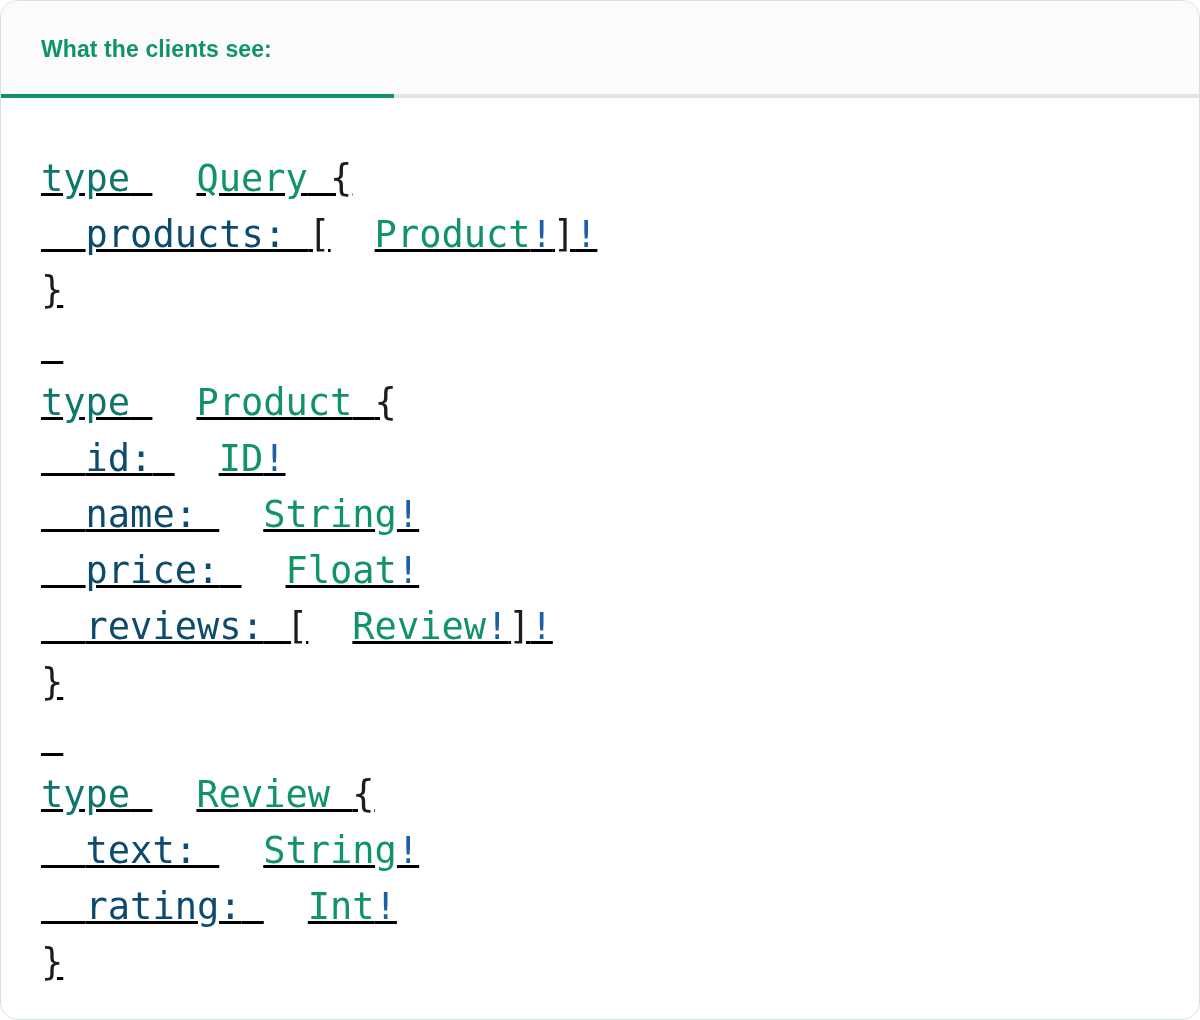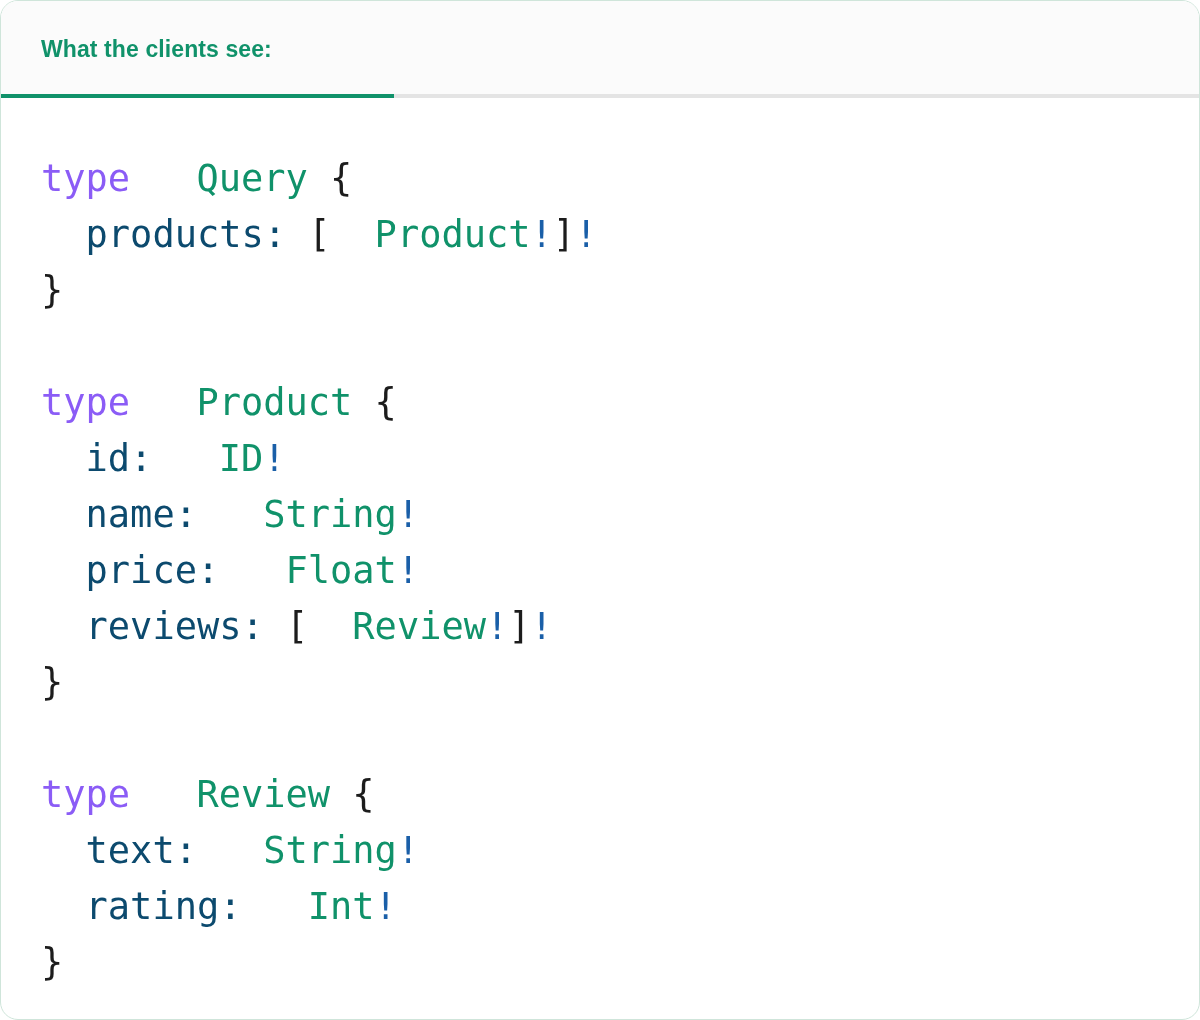--- a/index.html
+++ b/index.html
@@ -18,20 +18,21 @@
   
   .card {
     position: relative;
     box-sizing: border-box;
     width: 1200px;
     height: 1020px;
     background: #ffffff;
     border: 1px solid #cfe5da;
     border-radius: 18px;
     overflow: hidden;
+    text-decoration: underline;
   }
 
   
   .tabstrip {
     position: relative;
     height: 97px;
     background: #fbfbfb;
     box-sizing: border-box;
   }
 
@@ -94,21 +95,21 @@
   .code-line {
     height: 56px;
     white-space: pre;
   }
 
   .code-line.blank {
     height: 56px;
   }
 
   
-  .tok-kw    { color: #8b5cf6; }            
+  .tok-kw    { color: #0f766e; }            
   .tok-type  { color: #10926a; margin-left: 44px; }            
   .tok-field { color: #0c4a6e; }            
   .tok-punct { color: #1c1c1c; }            
   .tok-bang  { color: #1a5fa8; }            
 </style>
 </head>
 <body>
 
 <div class="card">
 

